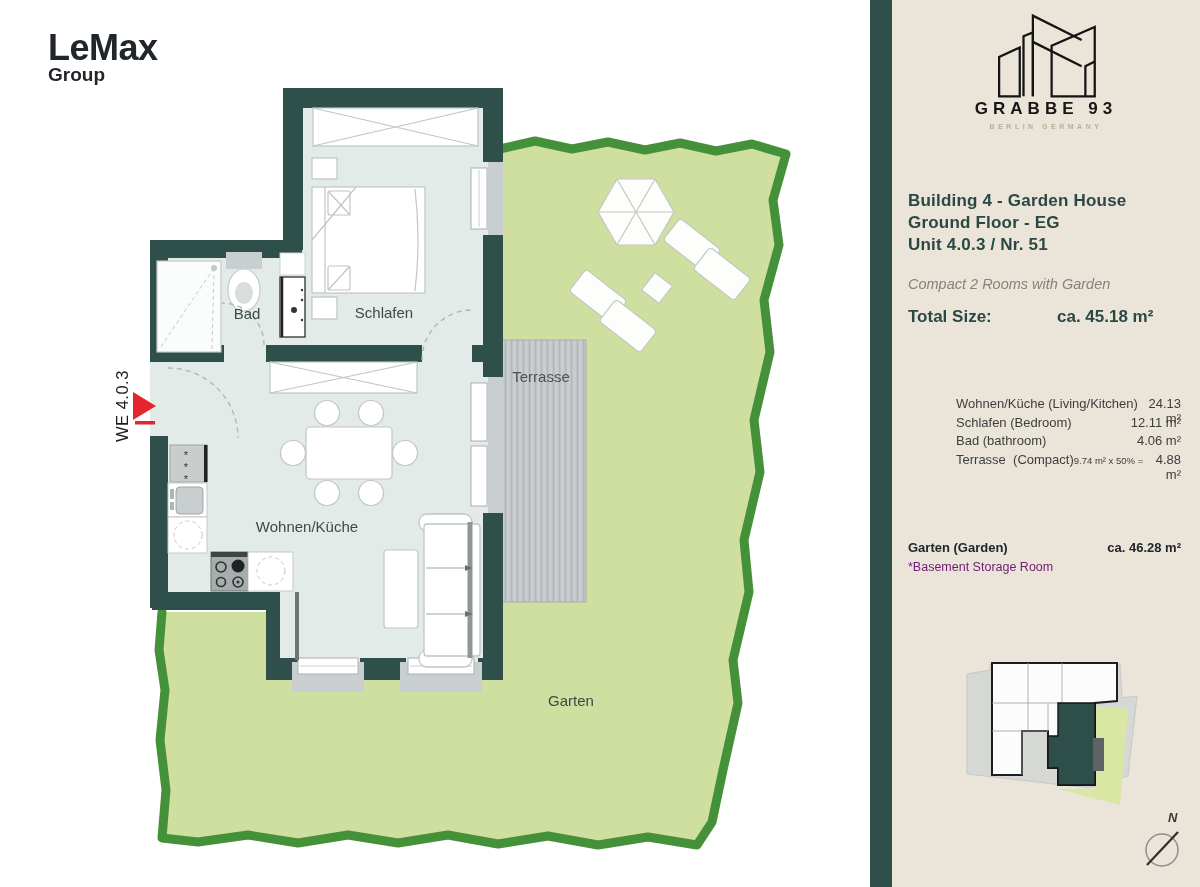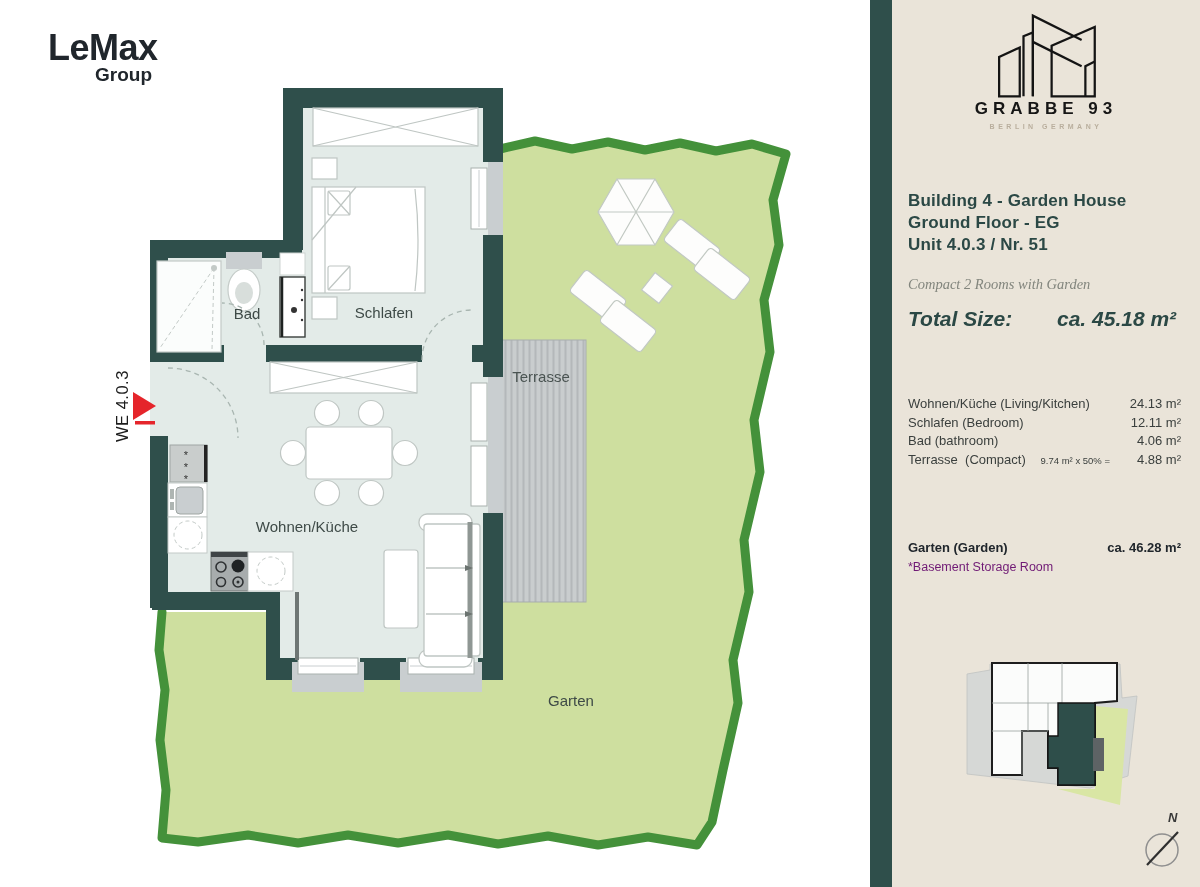--- a/index.html
+++ b/index.html
@@ -3,40 +3,40 @@
 <meta charset="utf-8">
 <style>
   html,body{margin:0;padding:0;}
   body{
     width:1200px;height:887px;position:relative;background:#ffffff;
     font-family:"Liberation Sans", sans-serif;overflow:hidden;
   }
   
   .lemax{position:absolute;left:48px;top:30px;color:#20262c;}
   .lemax .main{font-size:36px;font-weight:bold;letter-spacing:-0.5px;line-height:36px;}
-  .lemax .sub{font-size:19px;font-weight:bold;margin-left:47px;line-height:18px;}
+  .lemax .sub{font-size:19px;font-weight:bold;line-height:18px;}
   
   #plan{position:absolute;left:0;top:0;}
   
   .strip{position:absolute;left:870px;top:0;width:22px;height:887px;background:#2F4F4B;}
   
   .panel{position:absolute;left:892px;top:0;width:308px;height:887px;background:#EAE4D9;}
   .grabbe-logo{position:absolute;left:97px;top:10px;}
   .grabbe-name{position:absolute;left:0;top:99px;width:100%;text-align:center;
     font-size:17px;font-weight:bold;letter-spacing:5px;color:#161616;}
   .grabbe-loc{position:absolute;left:0;top:123px;width:100%;text-align:center;
     font-size:7px;letter-spacing:3.5px;color:#B9AE9D;font-weight:bold;}
   .headline{position:absolute;left:16px;top:190px;right:18px;
     color:#2B4845;font-size:17px;font-weight:bold;line-height:22px;letter-spacing:0.2px;}
-  .subtitle{position:absolute;left:16px;top:276px;font-size:14.5px;font-style:italic;color:#82857D;font-family:Liberation Serif, serif;}
-  .total-row{position:absolute;left:16px;top:307px;width:274px;color:#2B4845;font-size:21px;font-weight:bold;font-style:italic;}
+  .subtitle{position:absolute;left:16px;top:276px;font-size:14.5px;font-style:italic;color:#82857D;}
+  .total-row{position:absolute;left:16px;top:307px;width:274px;color:#2B4845;font-size:17px;font-weight:bold;}
   .total-row .tv{position:absolute;left:149px;top:0;}
   .arealist{position:absolute;left:16px;top:396px;width:273px;color:#3A3F3D;}
   .arealist .row{display:flex;align-items:baseline;height:18.5px;font-size:13px;}
-  .arealist .rl{flex:1;white-space:pre;}
+  .arealist .rl{flex:1;white-space:pre;margin-left:48px;}
   .arealist .rn{font-size:9.5px;margin-right:5px;white-space:nowrap;}
   .arealist .rv{width:66px;text-align:right;}
   .gardenblock{position:absolute;left:16px;top:540px;width:273px;color:#20262c;}
   .gardenblock .grow{display:flex;font-size:13px;font-weight:bold;gap:22px;}
   .gardenblock .gl{flex:1;}
   .gardenblock .fn{font-size:12.5px;font-weight:normal;margin-top:5px;color:#701a75;}
   .minimap{position:absolute;left:70px;top:656px;}
   .compass{position:absolute;left:243px;top:806px;}
 </style>
 </head>

